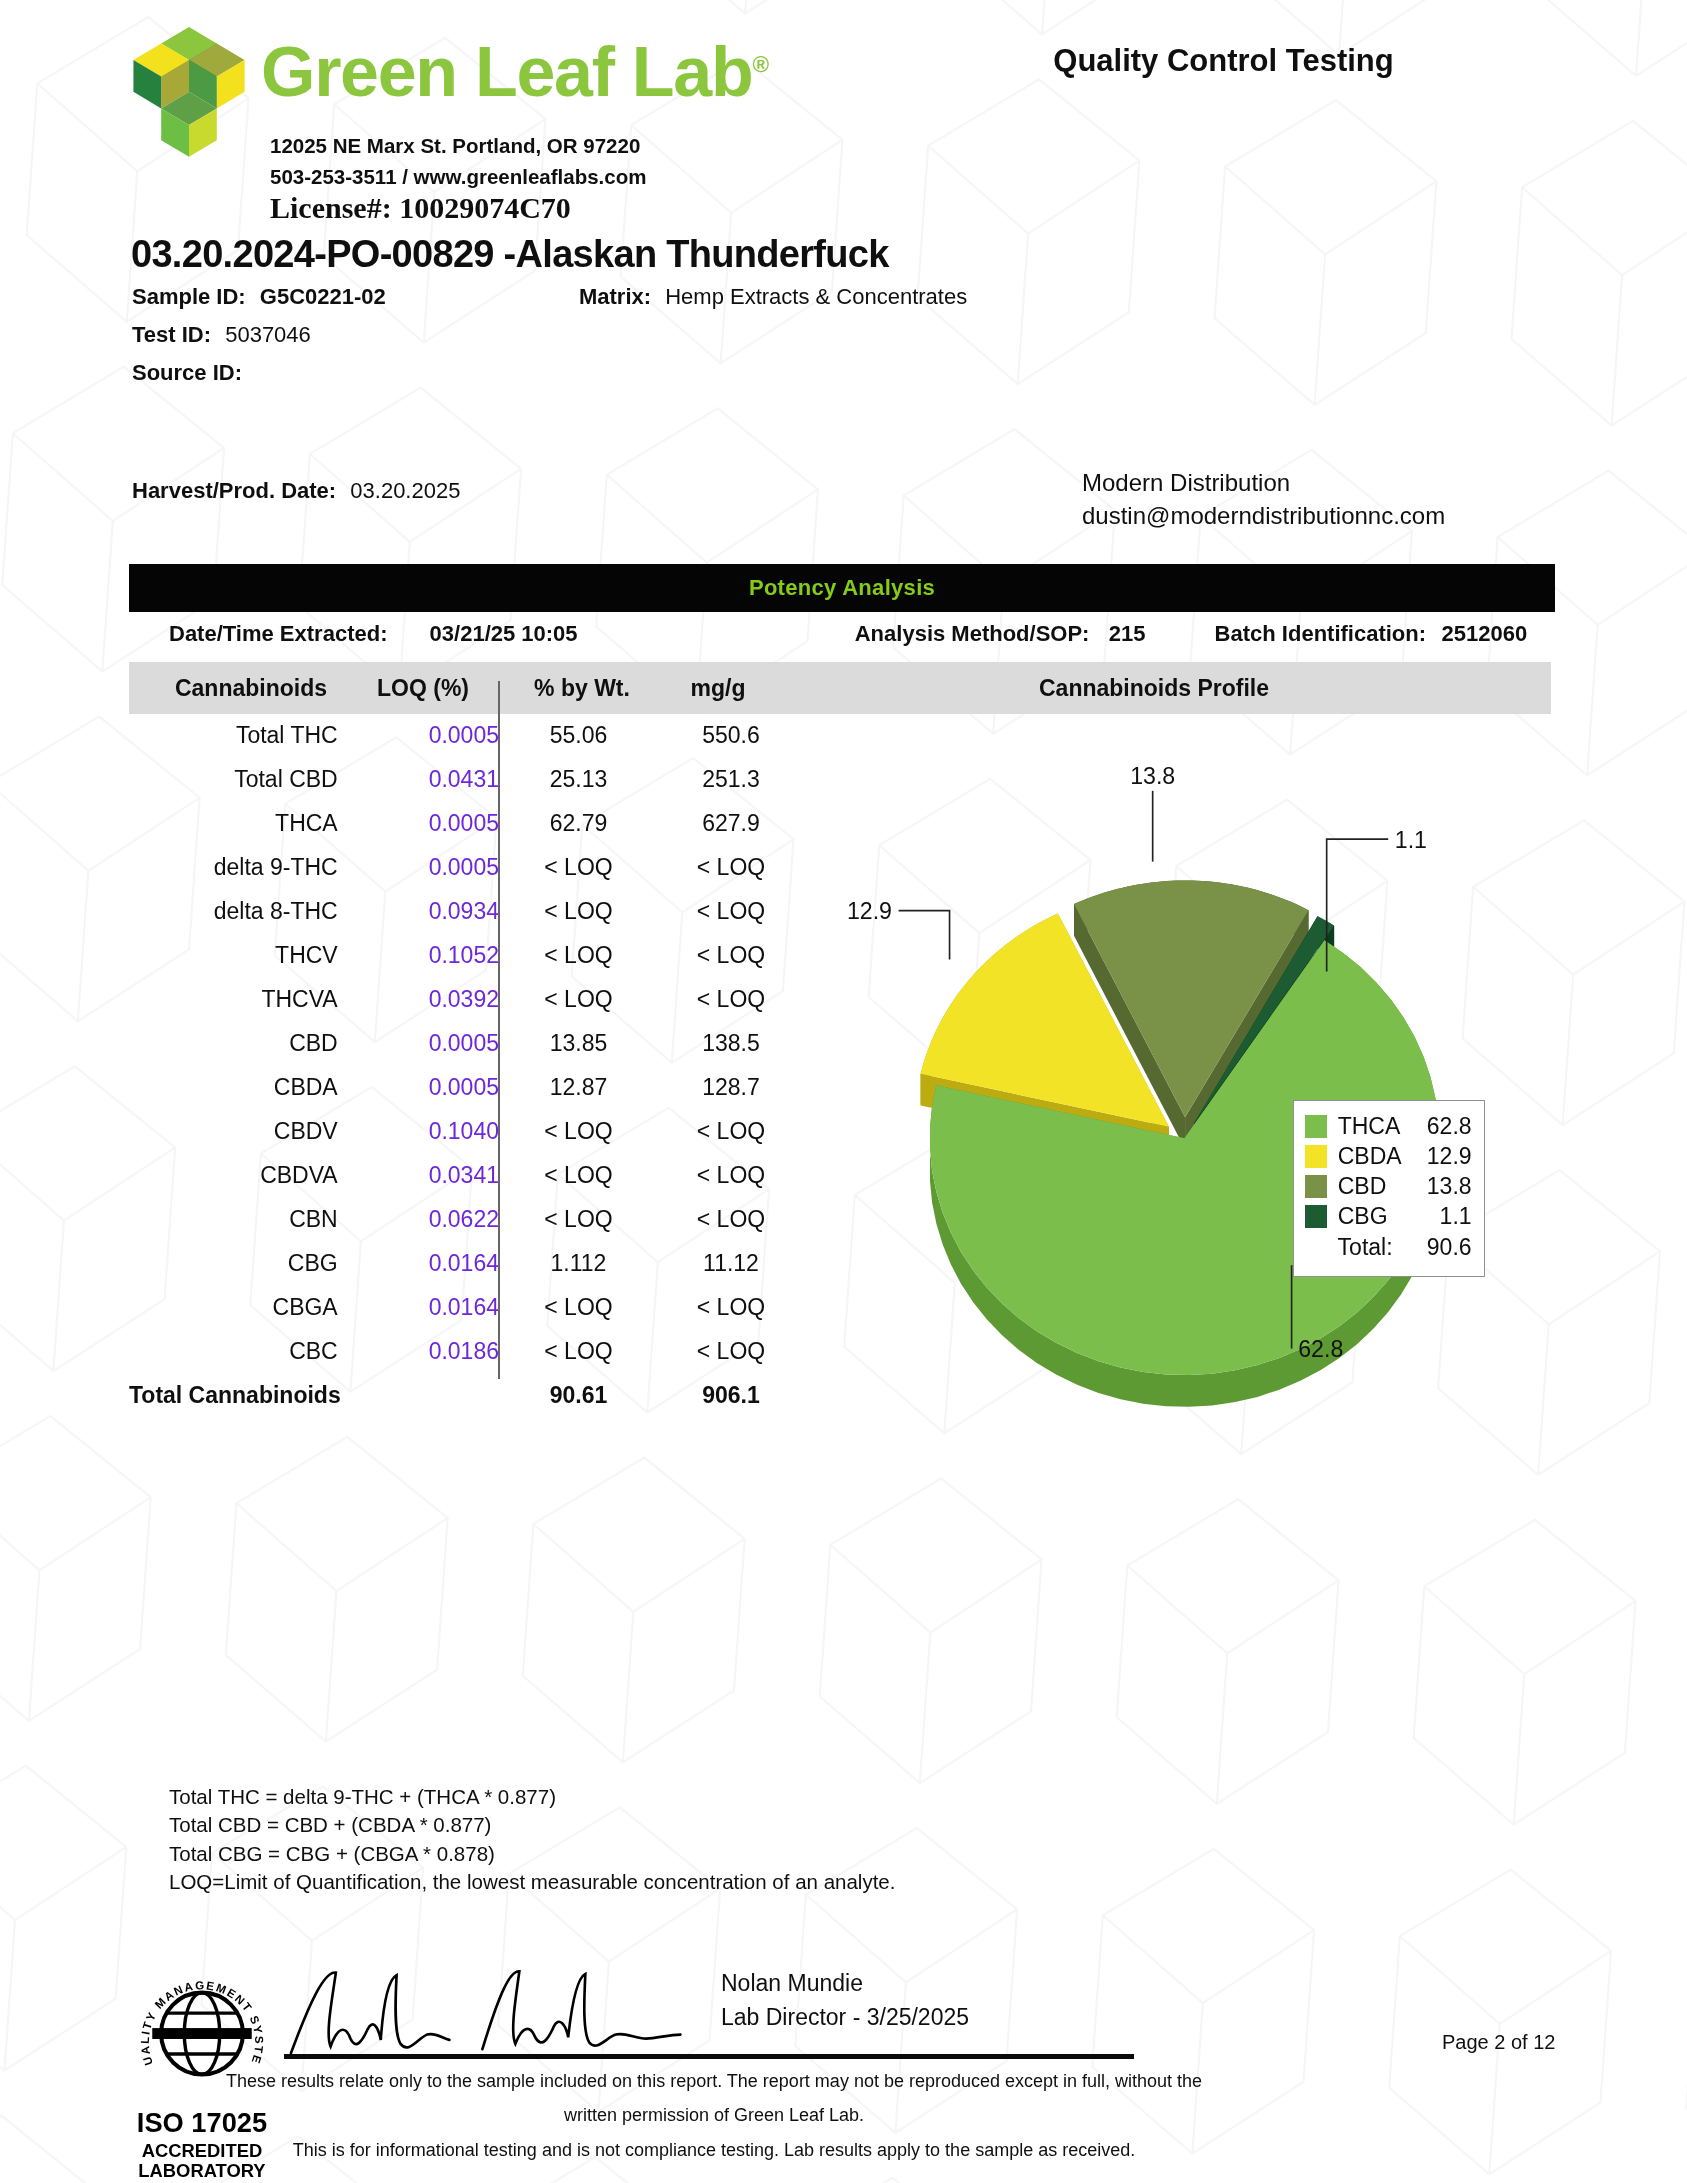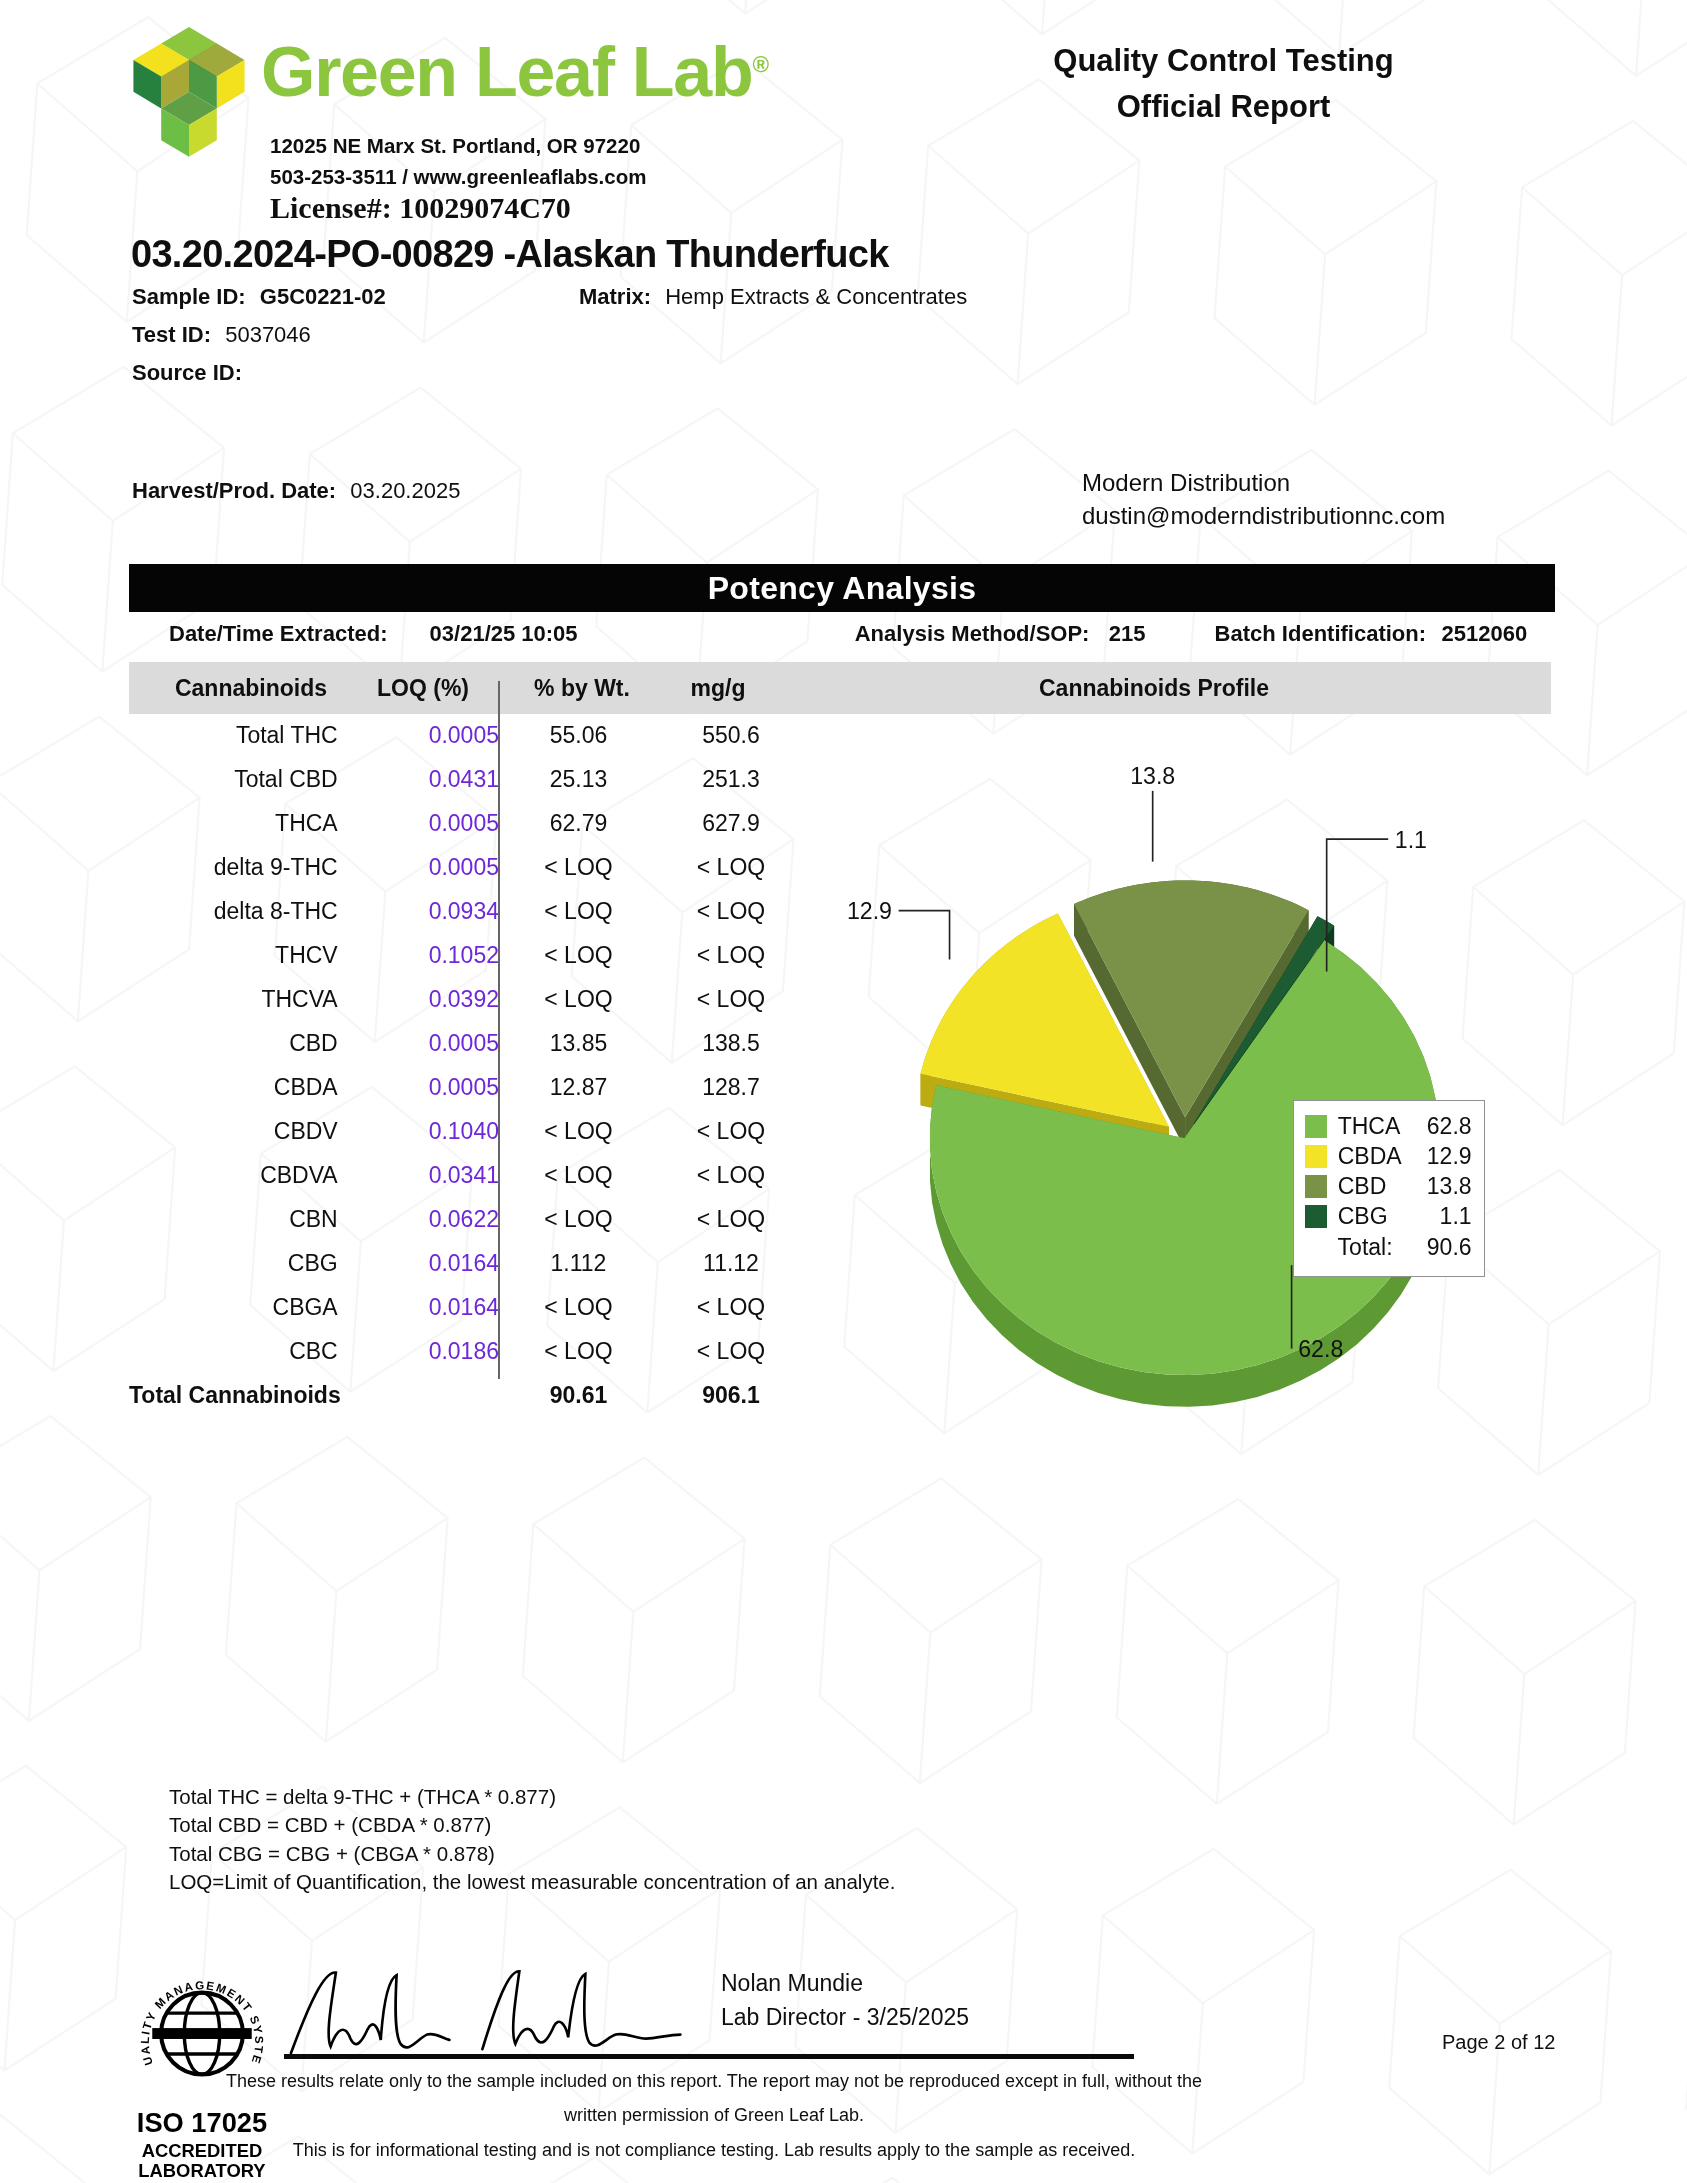--- a/index.html
+++ b/index.html
@@ -9,21 +9,21 @@
   .abs{position:absolute;z-index:2;}
   .b{font-weight:bold;}
   .brand-text{font-size:70px;font-weight:bold;color:#8CC63F;letter-spacing:-1.3px;white-space:nowrap;}
   .brand-reg{font-size:22.5px;vertical-align:super;color:#8CC63F;font-weight:bold;}
   .addr{font-size:20.5px;font-weight:bold;line-height:31px;}
   .license{font-family:"Liberation Serif",serif;font-size:30px;font-weight:bold;}
   .report-title{font-size:31px;font-weight:bold;text-align:center;line-height:46px;width:529px;}
   .doc-title{font-size:38px;font-weight:bold;letter-spacing:-0.7px;white-space:nowrap;}
   .inforow{position:absolute;white-space:nowrap;font-size:22px;}
   .client{font-size:24px;line-height:33px;}
-  .black-bar{background:#050505;color:#ffffff;text-align:center;font-size:32px;font-weight:bold;
+  .black-bar{background:#050505;color:#84cc16;text-align:center;font-size:22px;font-weight:bold;
              line-height:48px;letter-spacing:0.3px;}
   .gray-strip{background:#DBDBDB;}
   .colhead{position:absolute;transform:translateX(-50%);font-size:23px;font-weight:bold;white-space:nowrap;top:13.2px;}
   .tbl{display:grid;grid-template-columns:218px 152px 159px 146px;font-size:23px;}
   .tbl .cell{height:44px;line-height:44px;white-space:nowrap;}
   .c-name{text-align:right;padding-right:9.3px;}
   .c-loq{text-align:right;color:#6d28d9;}
   .c-wt,.c-mg{text-align:center;}
   .divider-v{background:#666;}
   .legend{background:#fff;border:1.3px solid #909090;padding:10.6px 12px 9.3px 10.6px;font-size:23px;}
@@ -78,21 +78,20 @@
   <div class="abs brand-text" style="left:261px;top:32px;"><span>Green Leaf Lab</span><span class="brand-reg">®</span></div>
 
   <div class="abs addr" style="left:270px;top:130px;">
     <div>12025 NE Marx St. Portland, OR 97220</div>
     <div>503-253-3511 / www.greenleaflabs.com</div>
   </div>
   <div class="abs license" style="left:270px;top:191px;">License#: 10029074C70</div>
 
   <div class="abs report-title" style="left:959px;top:38px;">
     <div>Quality Control Testing</div>
-    <div>Official Report</div>
   </div>
 
   <div class="abs doc-title" style="left:131px;top:233px;">03.20.2024-PO-00829 -Alaskan Thunderfuck</div>
 
   <div class="inforow" style="left:132px;top:284px;z-index:2;">
     <span class="b">Sample ID:</span>
     <span class="b" style="margin-left:8px;">G5C0221-02</span>
     <span class="b" style="margin-left:187px;">Matrix:</span>
     <span style="margin-left:8px;">Hemp Extracts &amp; Concentrates</span>
   </div>

